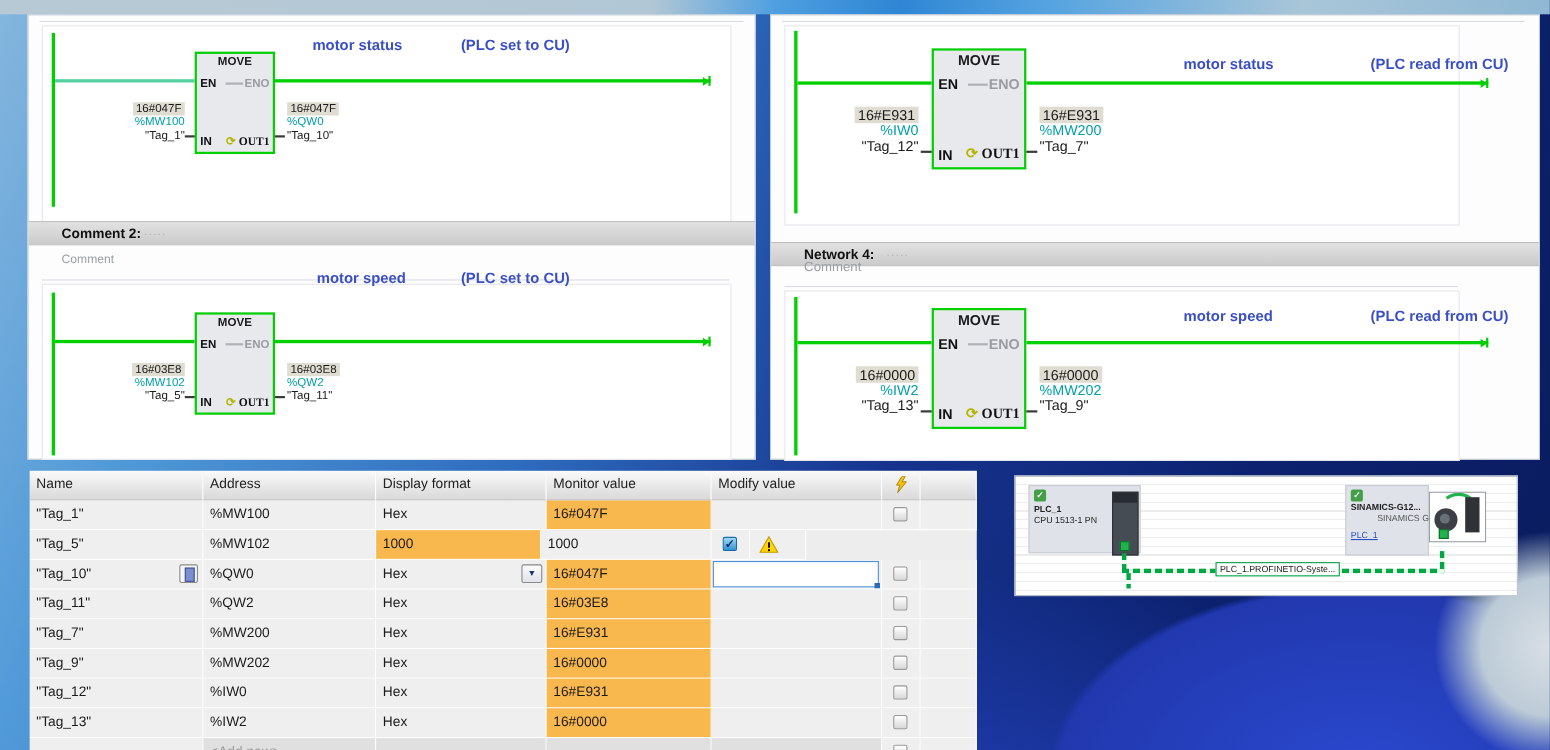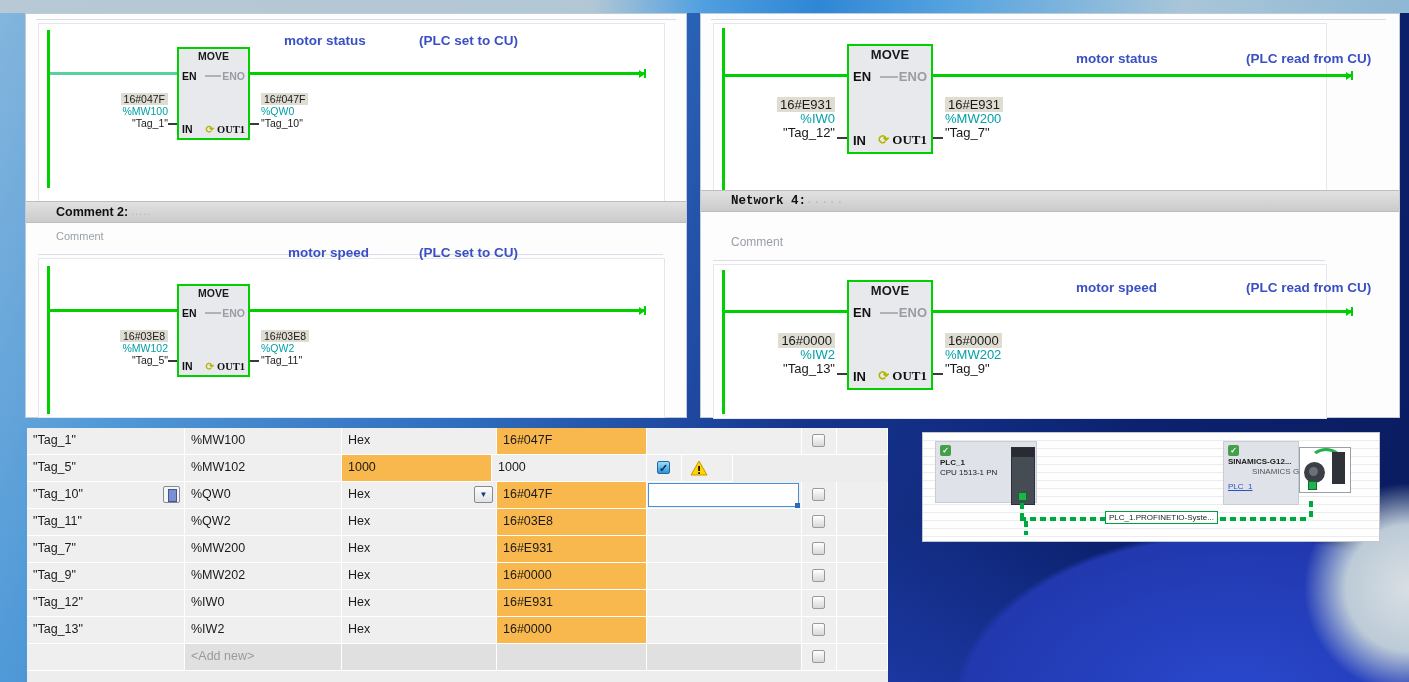--- a/index.html
+++ b/index.html
@@ -192,21 +192,21 @@
       <div class="tag" style="height:14px;">"Tag_12"</div>
     </div>
     <div class="opstack" style="left:244px;top:84px;width:130px;line-height:14px;">
       <div class="val" style="height:14px;"><span>16#E931</span></div>
       <div class="adr" style="height:14px;">%MW200</div>
       <div class="tag" style="height:14px;">"Tag_7"</div>
     </div>
     <div class="lblue" style="left:375px;top:37px;">motor status</div>
     <div class="lblue" style="left:545px;top:37px;">(PLC read from CU)</div>
 
-    <div class="netbar" style="top:176px;font-family:Liberation Mono, monospace;">
+    <div class="netbar" style="top:206px;">
       <span class="nb-t">Network 4:</span>
       <span class="nb-d">.....</span>
     </div>
     <div class="cmt" style="left:30px;top:221px;font-size:12px;">Comment</div>
     <div class="sepline" style="left:12px;top:246px;width:612px;"></div>
 
     <div class="rframe" style="left:12px;top:250px;width:612px;height:153px;"></div>
     <div class="lblue" style="left:375px;top:266px;">motor speed</div>
     <div class="lblue" style="left:545px;top:266px;">(PLC read from CU)</div>
     <div class="rail" style="left:21px;top:256px;height:144px;"></div>
@@ -230,20 +230,31 @@
       <div class="tag" style="height:14px;">"Tag_13"</div>
     </div>
     <div class="opstack" style="left:244px;top:320px;width:130px;line-height:14px;">
       <div class="val" style="height:14px;"><span>16#0000</span></div>
       <div class="adr" style="height:14px;">%MW202</div>
       <div class="tag" style="height:14px;">"Tag_9"</div>
     </div>
   </div>
 
   <div class="wtable" id="wtable">
+      <div class="trow thead">
+        <div class="tc " style="width: 158px;">Name</div>
+        <div class="tc " style="width: 157px;">Address</div>
+        <div class="tc " style="width: 155px;">Display format</div>
+        <div class="tc " style="width: 150px;">Monitor value</div>
+        <div class="tc " style="width: 155px;">Modify value</div>
+        <div class="tc " style="width: 35px;"><svg width="11" height="15" viewBox="0 0 11 15" style="margin-left:6px;">
+            <polygon points="6,0 1,8 4,8 2,15 10,5 6,5 9,0" fill="#f5c211" stroke="#a87900" stroke-width="0.8"></polygon>
+          </svg></div>
+        <div class="tc " style="width: 51px;"></div>
+      </div>
       <div class="trow">
         <div class="tc " style="width: 158px;">"Tag_1"</div>
         <div class="tc " style="width: 157px;">%MW100</div>
         <div class="tc " style="width: 155px;">Hex</div>
         <div class="tc mon" style="width: 150px;">16#047F</div>
         <div class="tc " style="width: 155px;"></div>
         <div class="tc " style="width: 35px;">
           <span class="cb"></span>
         </div>
         <div class="tc " style="width: 51px;"></div>

